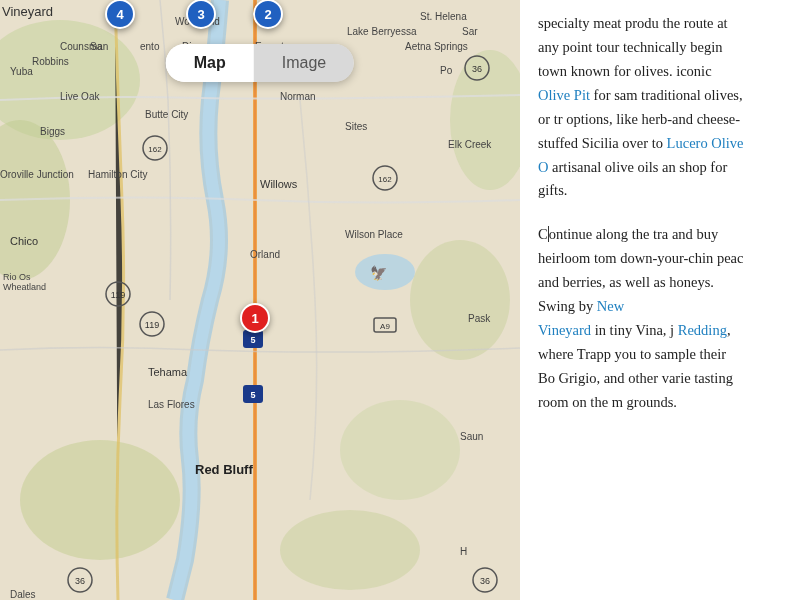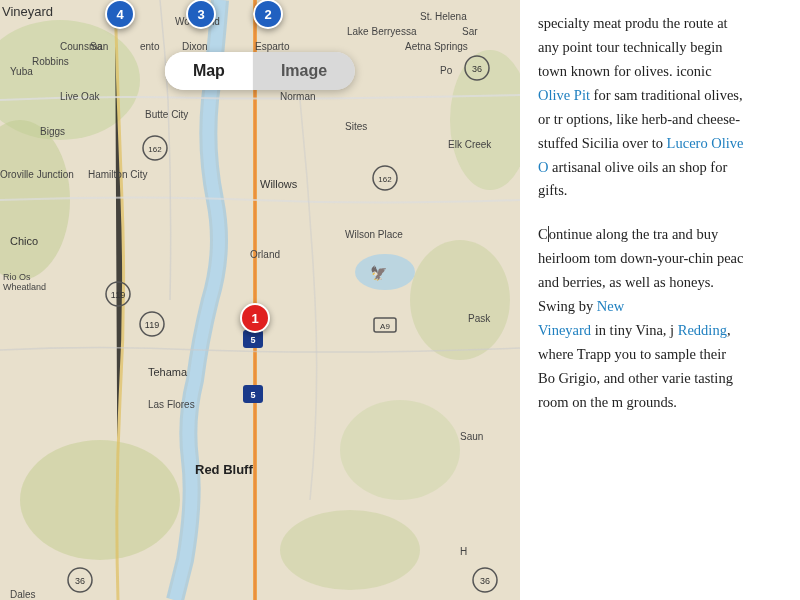--- a/index.html
+++ b/index.html
@@ -24,37 +24,37 @@
     .map-svg {
       width: 100%;
       height: 100%;
       position: absolute;
       top: 0; left: 0;
     }
 
     
     .map-image-toggle {
       position: absolute;
-      top: 52px;
+      top: 44px;
       left: 50%;
       transform: translateX(-50%);
       display: flex;
       background: white;
       border-radius: 24px;
       box-shadow: 0 2px 8px rgba(0,0,0,0.25);
       overflow: hidden;
       z-index: 10;
       justify-content: flex-end;
     }
 
     .toggle-btn {
       padding: 10px 28px;
       font-size: 16px;
       font-family: -apple-system, BlinkMacSystemFont, sans-serif;
-      font-weight: 700;
+      font-weight: 400;
       cursor: pointer;
       border: none;
       background: transparent;
       color: #333;
     }
 
     .toggle-btn.active {
       background: white;
       color: #222;
       font-weight: 600;

